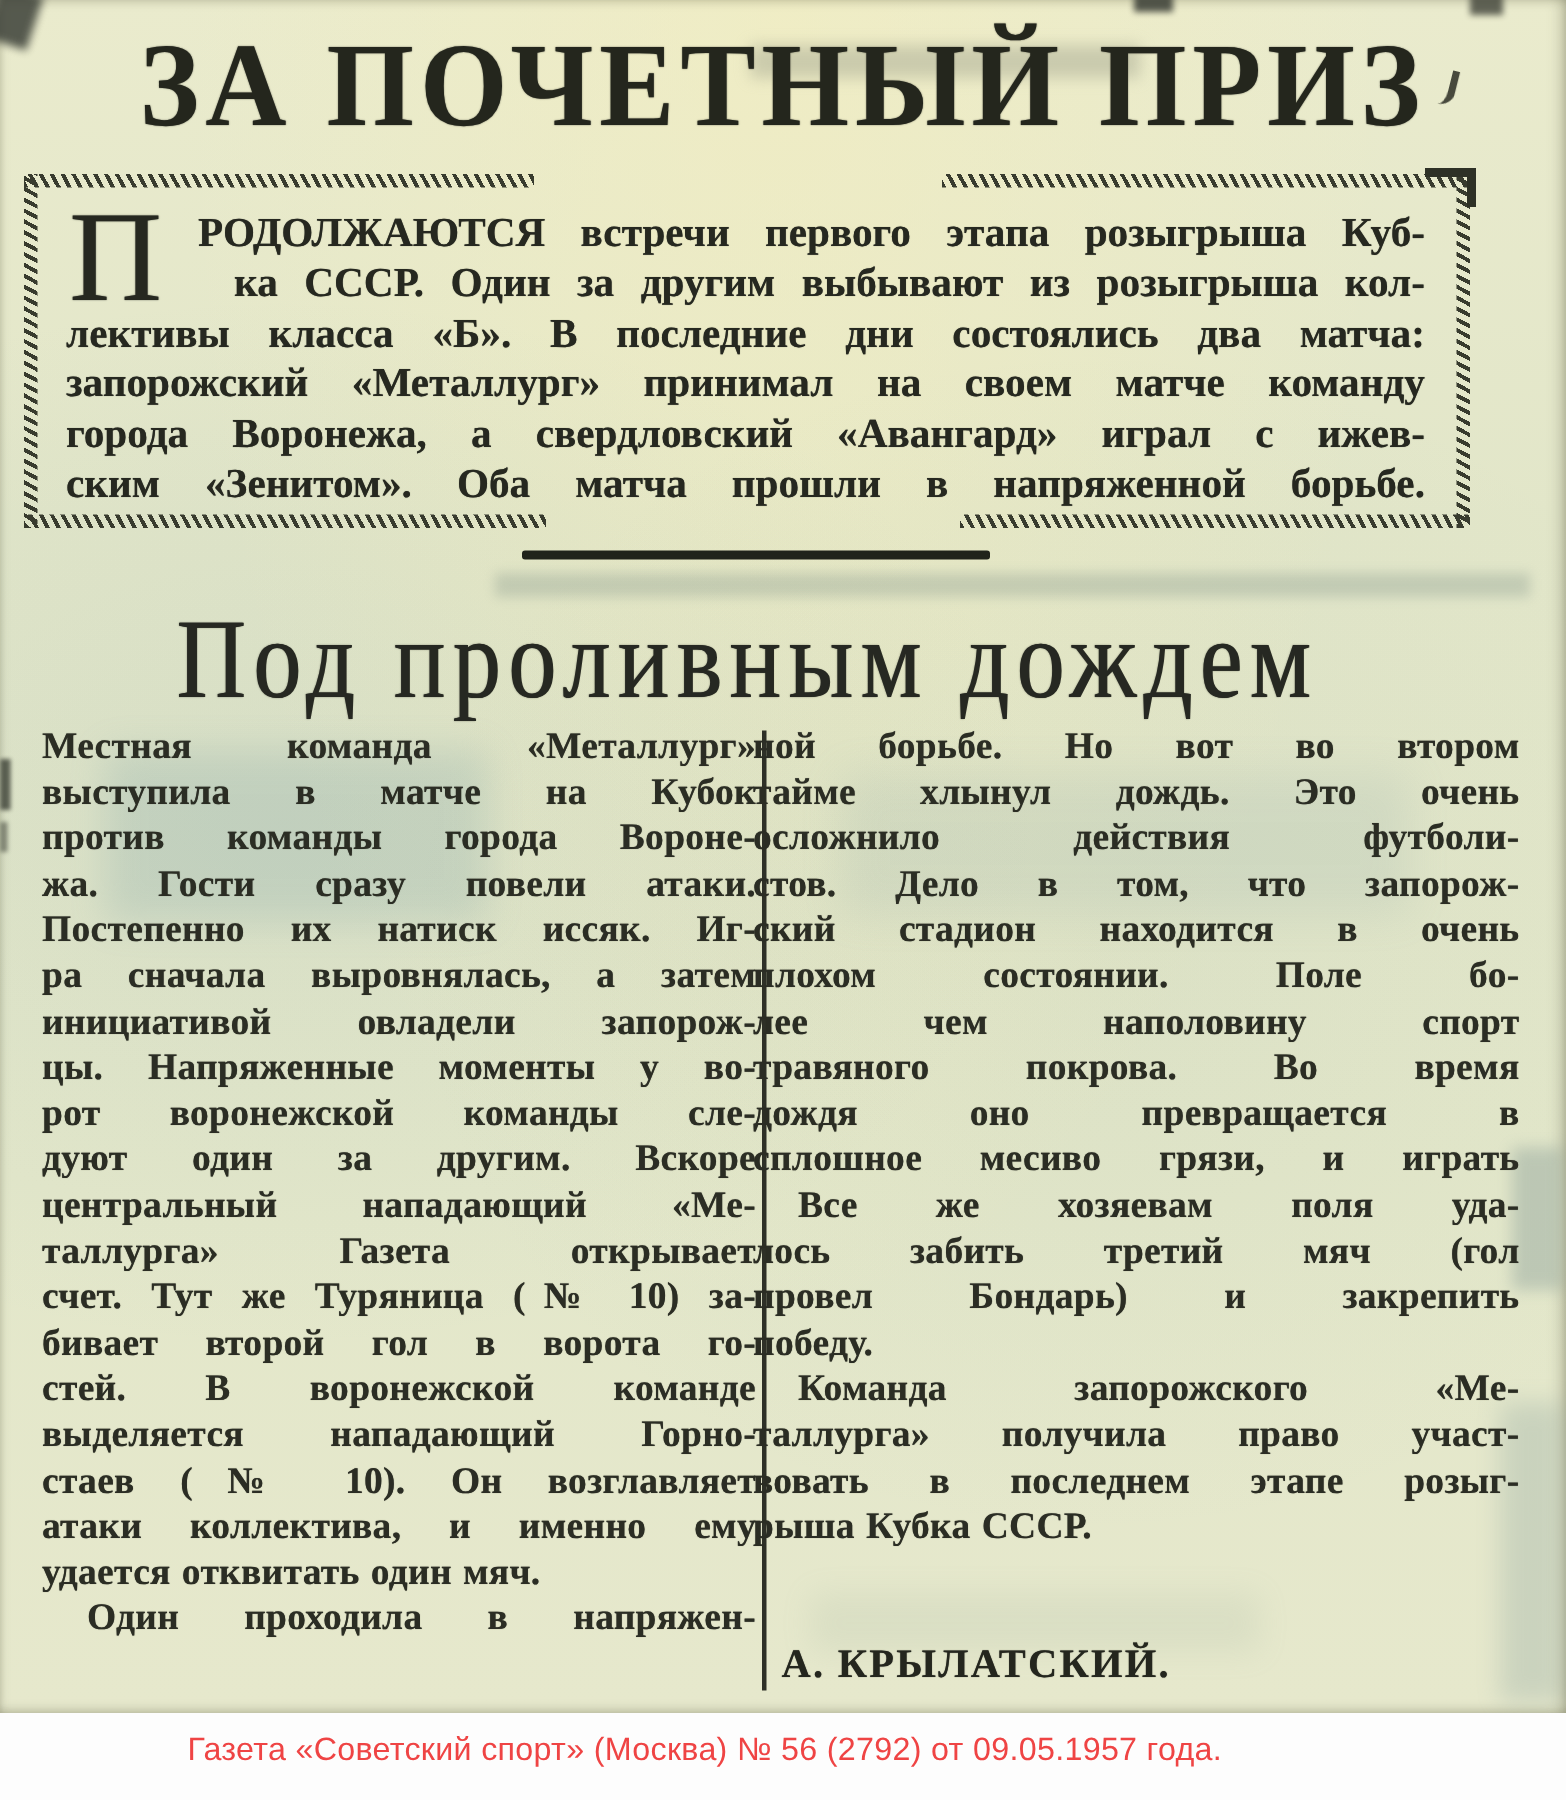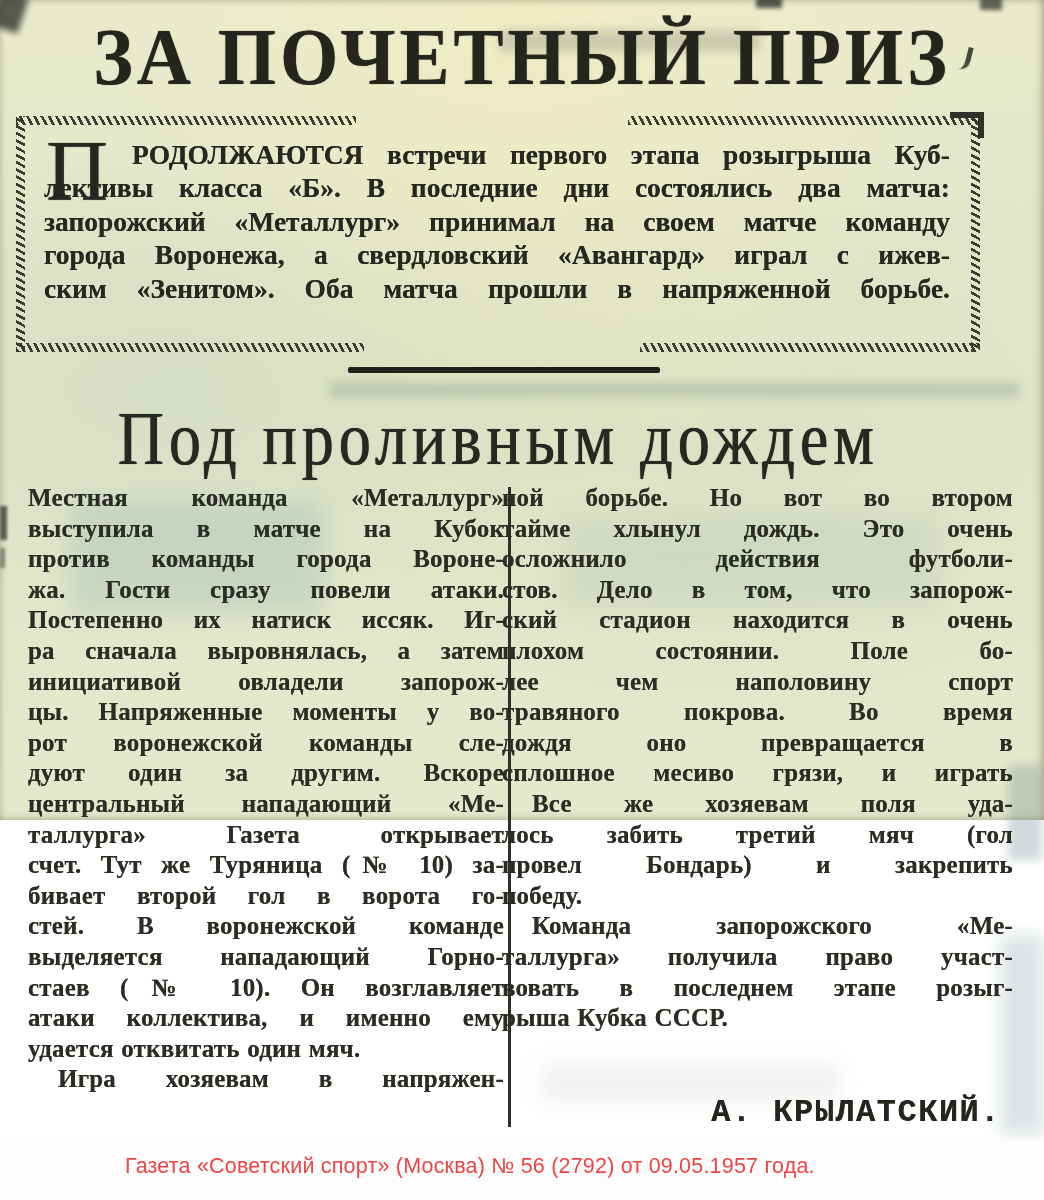--- a/index.html
+++ b/index.html
@@ -2,21 +2,21 @@
 <html><head>
 <meta charset="utf-8">
 <style>
   html,body{margin:0;padding:0;}
   body{
     width:1044px;height:1200px;position:relative;overflow:hidden;
     background:#ffffff;
     font-family:"Liberation Serif", serif;
   }
   .paper{
-    position:absolute;left:0;top:0;width:1044px;height:820px;
+    position:absolute;left:0;top:0;width:1044px;height:1142px;
     background:
       radial-gradient(ellipse at 18% 48%, rgba(110,150,160,0.10), transparent 42%),
       radial-gradient(ellipse at 70% 55%, rgba(120,150,140,0.07), transparent 45%),
       radial-gradient(ellipse at 50% 2%, rgba(244,238,190,0.55), transparent 55%),
       linear-gradient(#eaebcd, #e2e6c9 30%, #e3e7ca 70%, #e6e8cc);
     box-shadow: inset -7px 0 10px -5px rgba(70,70,45,0.35),
                 inset 4px 0 8px -5px rgba(70,70,45,0.28),
                 inset 0 -5px 8px -4px rgba(70,70,45,0.25),
                 inset 0 5px 8px -5px rgba(70,70,45,0.22);
   }
@@ -76,22 +76,22 @@
     word-spacing:1px;letter-spacing:0.2px;
   }
   .col-left{left:28px;width:476px;}
   .col-right{left:502px;width:511px;}
   .col .tline{text-align:justify;text-align-last:justify;}
   .col .tline.ind{padding-left:30px;}
   .col .tline.noj{text-align-last:left;}
   .colrule{position:absolute;left:508px;top:487px;width:3px;height:640px;background:#2e3027;}
   .signature{
     position:absolute;left:521px;top:1094px;width:480px;
-    font-size:32px;font-weight:700;letter-spacing:1.5px;text-align:right;
-    color:#24261e;text-shadow:0 0 0.6px rgba(36,38,30,0.8);font-family:Liberation Mono, monospace;
+    font-size:27px;font-weight:700;letter-spacing:1.5px;text-align:left;
+    color:#24261e;text-shadow:0 0 0.6px rgba(36,38,30,0.8);
   }
   
   .caption-strip{position:absolute;left:0;top:1142px;width:1044px;height:58px;background:#fdfdfd;}
   .caption{
     position:absolute;left:125px;top:12px;
     font-family:"Liberation Sans", sans-serif;
     font-size:21.5px;color:#ef4444;letter-spacing:0.2px;
   }
   
   .smudge{position:absolute;pointer-events:none;}
@@ -134,20 +134,21 @@
     <div class="hseg h-tl"></div>
     <div class="hseg h-tr"></div>
     <div class="hseg h-bl"></div>
     <div class="hseg h-br"></div>
     <div class="vseg v-l"></div>
     <div class="vseg v-r"></div>
     <div class="corner"></div>
     <div class="dropcap">П</div>
     <div class="lede-text">
         <div class="tline dc1">РОДОЛЖАЮТСЯ встречи первого этапа розыгрыша Куб-</div>
+        <div class="tline dc2">ка СССР. Один за другим выбывают из розыгрыша кол-</div>
         <div class="tline">лективы класса «Б». В последние дни состоялись два матча:</div>
         <div class="tline">запорожский «Металлург» принимал на своем матче команду</div>
         <div class="tline">города Воронежа, а свердловский «Авангард» играл с ижев-</div>
         <div class="tline">ским «Зенитом». Оба матча прошли в напряженной борьбе.</div>
       </div>
   </div>
 
   <div class="rule"></div>
 
   <h2 class="subheadline">Под проливным дождем</h2>
@@ -165,21 +166,21 @@
       <div class="tline">дуют один за другим. Вскоре</div>
       <div class="tline">центральный нападающий «Ме-</div>
       <div class="tline">таллурга» Газета открывает</div>
       <div class="tline">счет. Тут же Туряница (№ 10) за-</div>
       <div class="tline">бивает второй гол в ворота го-</div>
       <div class="tline">стей. В воронежской команде</div>
       <div class="tline">выделяется нападающий Горно-</div>
       <div class="tline">стаев (№ 10). Он возглавляет</div>
       <div class="tline">атаки коллектива, и именно ему</div>
       <div class="tline noj">удается отквитать один мяч.</div>
-      <div class="tline ind">Игра хозяевам в напряжен-</div>
+      <div class="tline ind">Один проходила в напряжен-</div>
     </div>
   <div class="colrule"></div>
   <div class="col col-right">
       <div class="tline">ной борьбе. Но вот во втором</div>
       <div class="tline">тайме хлынул дождь. Это очень</div>
       <div class="tline">осложнило действия футболи-</div>
       <div class="tline">стов. Дело в том, что запорож-</div>
       <div class="tline">ский стадион находится в очень</div>
       <div class="tline">плохом состоянии. Поле бо-</div>
       <div class="tline">лее чем наполовину спорт</div>

